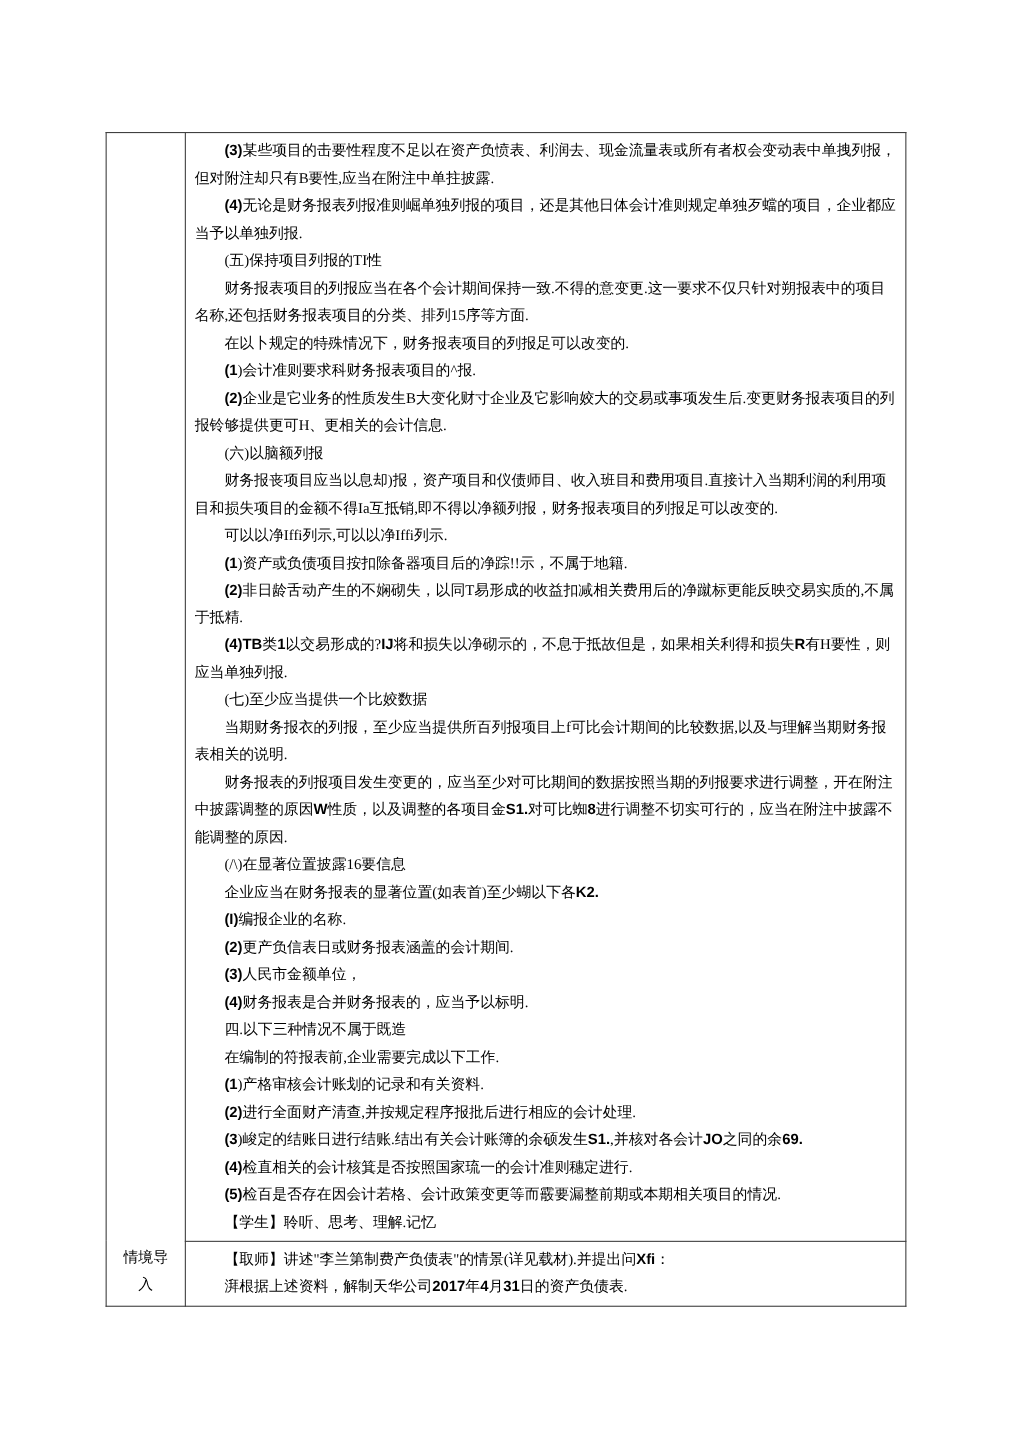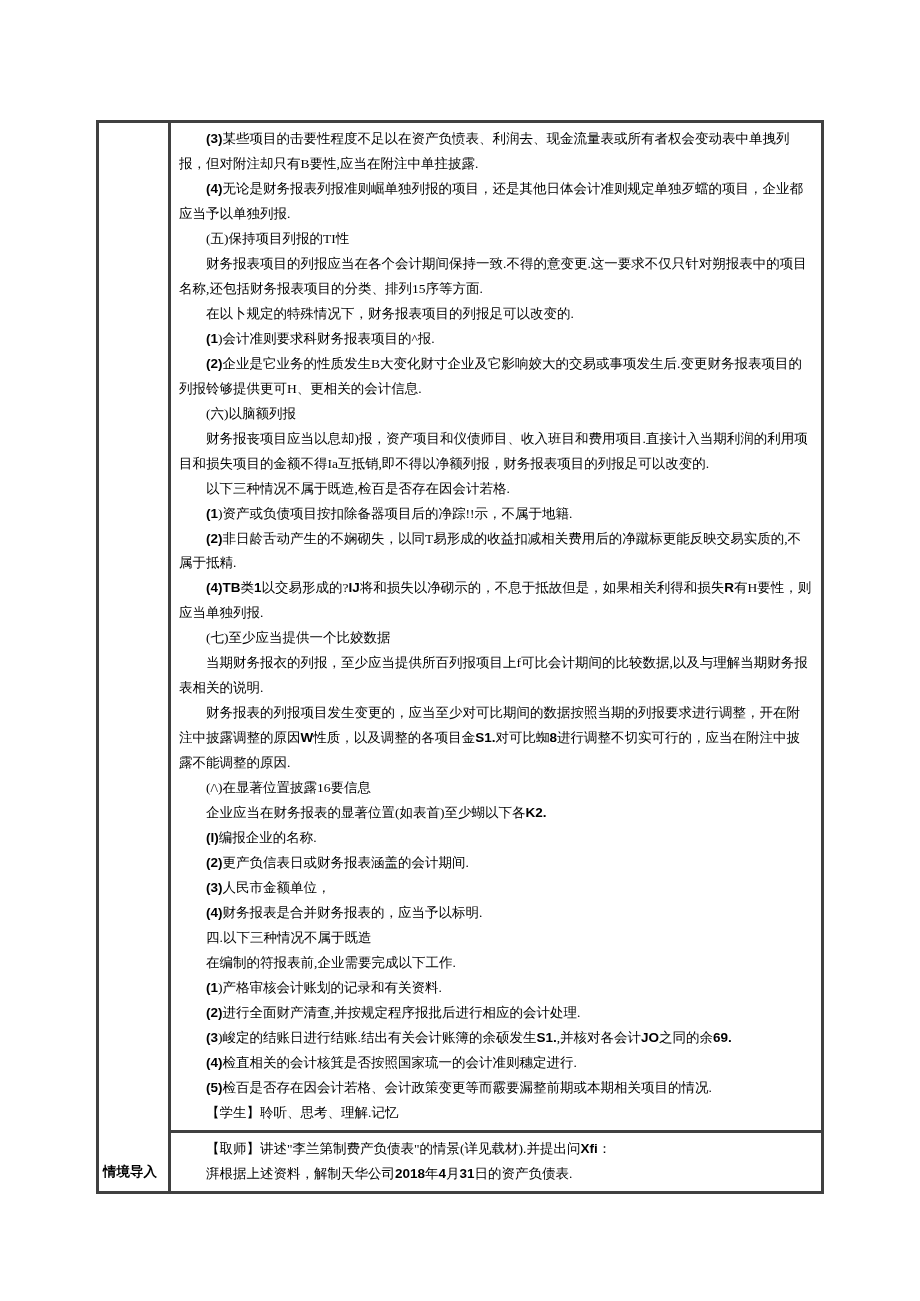--- a/index.html
+++ b/index.html
@@ -14,29 +14,29 @@
       padding: 120px 96px 80px 96px;
       font-size: 13.5px;
       line-height: 1.85;
       color: #000000;
     }
     .doc-table {
       width: 100%;
       border-collapse: collapse;
     }
     .doc-table td {
-      border: 3px solid #404040;
+      border: 1px solid #404040;
       vertical-align: top;
     }
     .left-cell {
       width: 72px;
       vertical-align: bottom !important;
-      text-align: left;
-      padding: 6px 4px;
-      font-weight: bold;
+      text-align: center;
+      padding: 6px 14px;
+      font-weight: normal;
       font-family: "SimHei", "黑体", sans-serif;
     }
     .content-cell {
       padding: 4px 8px;
     }
     .p {
       text-indent: 2em;
     }
     .inline-bold {
       font-weight: bold;
@@ -55,21 +55,21 @@
     <td class="content-cell" id="main-cell">
           <div class="p"><span class="inline-bold">(3)</span>某些项目的击要性程度不足以在资产负愤表、利润去、现金流量表或所有者权会变动表中单拽列报，但对附注却只有B要性,应当在附注中单拄披露.</div>
           <div class="p"><span class="inline-bold">(4)</span>无论是财务报表列报准则崛单独列报的项目，还是其他日体会计准则规定单独歹蟷的项目，企业都应当予以单独列报.</div>
           <div class="p">(五)保持项目列报的TI性</div>
           <div class="p">财务报表项目的列报应当在各个会计期间保持一致.不得的意变更.这一要求不仅只针对朔报表中的项目名称,还包括财务报表项目的分类、排列15序等方面.</div>
           <div class="p">在以卜规定的特殊情况下，财务报表项目的列报足可以改变的.</div>
           <div class="p"><span class="inline-bold">(1</span>)会计准则要求科财务报表项目的^报.</div>
           <div class="p"><span class="inline-bold">(2)</span>企业是它业务的性质发生B大变化财寸企业及它影响姣大的交易或事项发生后.变更财务报表项目的列报铃够提供更可H、更相关的会计信息.</div>
           <div class="p">(六)以脑额列报</div>
           <div class="p">财务报丧项目应当以息却)报，资产项目和仪债师目、收入班目和费用项目.直接计入当期利润的利用项目和损失项目的金额不得Ia互抵销,即不得以净额列报，财务报表项目的列报足可以改变的.</div>
-          <div class="p">以下三种情况不属于既造,检百是否存在因会计若格.</div>
+          <div class="p">可以以净Iffi列示,可以以净Iffi列示.</div>
           <div class="p"><span class="inline-bold">(1</span>)资产或负债项目按扣除备器项目后的净踪!!示，不属于地籍.</div>
           <div class="p"><span class="inline-bold">(2)</span>非日龄舌动产生的不娴砌失，以同T易形成的收益扣减相关费用后的净蹴标更能反映交易实质的,不属于抵精.</div>
           <div class="p"><span class="inline-bold">(4)TB</span>类<span class="inline-bold">1</span>以交易形成的?<span class="inline-bold">IJ</span>将和损失以净砌示的，不息于抵故但是，如果相关利得和损失<span class="inline-bold">R</span>有H要性，则应当单独列报.</div>
           <div class="p">(七)至少应当提供一个比姣数据</div>
           <div class="p">当期财务报衣的列报，至少应当提供所百列报项目上f可比会计期间的比较数据,以及与理解当期财务报表相关的说明.</div>
           <div class="p">财务报表的列报项目发生变更的，应当至少对可比期间的数据按照当期的列报要求进行调整，开在附注中披露调整的原因<span class="inline-bold">W</span>性质，以及调整的各项目金<span class="inline-bold">S1.</span>对可比蜘<span class="inline-bold">8</span>进行调整不切实可行的，应当在附注中披露不能调整的原因.</div>
           <div class="p">(/\)在显著位置披露16要信息</div>
           <div class="p">企业应当在财务报表的显著位置(如表首)至少蝴以下各<span class="inline-bold">K2.</span></div>
           <div class="p"><span class="inline-bold">(I)</span>编报企业的名称.</div>
           <div class="p"><span class="inline-bold">(2)</span>更产负信表日或财务报表涵盖的会计期间.</div>
@@ -81,17 +81,17 @@
           <div class="p"><span class="inline-bold">(2)</span>进行全面财产清查,并按规定程序报批后进行相应的会计处理.</div>
           <div class="p"><span class="inline-bold">(3</span>)峻定的结账日进行结账.结出有关会计账簿的余硕发生<span class="inline-bold">S1.</span>,并核对各会计<span class="inline-bold">JO</span>之同的余<span class="inline-bold">69.</span></div>
           <div class="p"><span class="inline-bold">(4)</span>检直相关的会计核箕是否按照国家琉一的会计准则穗定进行.</div>
           <div class="p"><span class="inline-bold">(5)</span>检百是否存在因会计若格、会计政策变更等而霰要漏整前期或本期相关项目的情况.</div>
           <div class="p">【学生】聆听、思考、理解.记忆</div>
         </td>
   </tr>
   <tr>
     <td class="content-cell" id="second-cell">
           <div class="p">【取师】讲述"李兰第制费产负债表"的情景(详见载材).并提出问<span class="inline-bold">Xfi</span>：</div>
-          <div class="p">湃根据上述资料，解制天华公司<span class="inline-bold">2018</span>年<span class="inline-bold">4</span>月<span class="inline-bold">31</span>日的资产负债表.</div>
+          <div class="p">湃根据上述资料，解制天华公司<span class="inline-bold">2017</span>年<span class="inline-bold">4</span>月<span class="inline-bold">31</span>日的资产负债表.</div>
         </td>
   </tr>
 </tbody>
   </table>
 
 </body></html>

